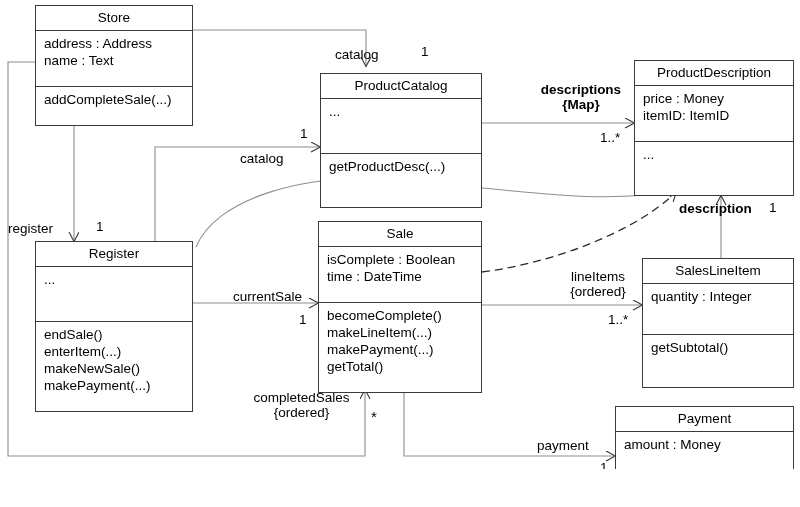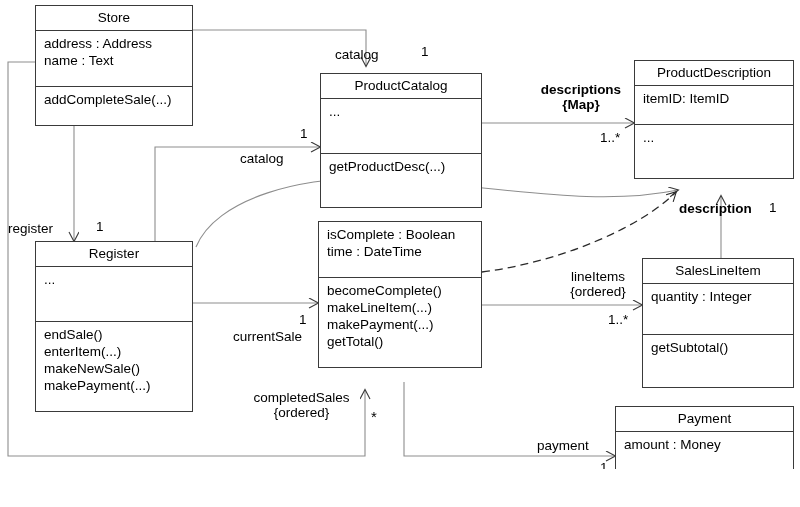--- a/index.html
+++ b/index.html
@@ -115,20 +115,21 @@
       <div>...</div>
     </div>
     <div class="compart" style="height:32px;">
       <div>getProductDesc(...)</div>
     </div>
   </div>
 
   <div class="cls" style="left:634px;top:60px;width:160px;">
     <div class="cname">ProductDescription</div>
     <div class="compart">
+      <div>price : Money</div>
       <div>itemID: ItemID</div>
     </div>
     <div class="compart" style="height:32px;">
       <div>...</div>
     </div>
   </div>
 
   <div class="cls" style="left:35px;top:241px;width:158px;">
     <div class="cname">Register</div>
     <div class="compart" style="height:33px;">
@@ -136,20 +137,21 @@
     </div>
     <div class="compart">
       <div>endSale()</div>
       <div>enterItem(...)</div>
       <div>makeNewSale()</div>
       <div>makePayment(...)</div>
     </div>
   </div>
 
   <div class="cls" style="left:318px;top:221px;width:164px;">
+    <div class="cname">Sale</div>
     <div class="compart">
       <div>isComplete : Boolean</div>
       <div>time : DateTime</div>
     </div>
     <div class="compart">
       <div>becomeComplete()</div>
       <div>makeLineItem(...)</div>
       <div>makePayment(...)</div>
       <div>getTotal()</div>
     </div>
@@ -183,21 +185,21 @@
 
   <div class="lbl" style="left:240px;top:151px;">catalog</div>
   <div class="mult" style="left:300px;top:126px;">1</div>
 
   <div class="lbl ctr" style="left:529px;top:82px;width:104px;font-weight:bold;">
     <div>descriptions</div>
     <div>{Map}</div>
   </div>
   <div class="mult" style="left:600px;top:130px;">1..*</div>
 
-  <div class="lbl" style="left:233px;top:289px;margin-top:40px;">currentSale</div>
+  <div class="lbl" style="left:233px;top:289px;">currentSale</div>
   <div class="mult" style="left:299px;top:312px;">1</div>
 
   <div class="lbl ctr" style="left:551px;top:269px;width:94px;">
     <div>lineItems</div>
     <div>{ordered}</div>
   </div>
   <div class="mult" style="left:608px;top:312px;">1..*</div>
 
   <div class="lbl" style="left:679px;top:201px;font-weight:bold;">description</div>
   <div class="mult" style="left:769px;top:200px;">1</div>

